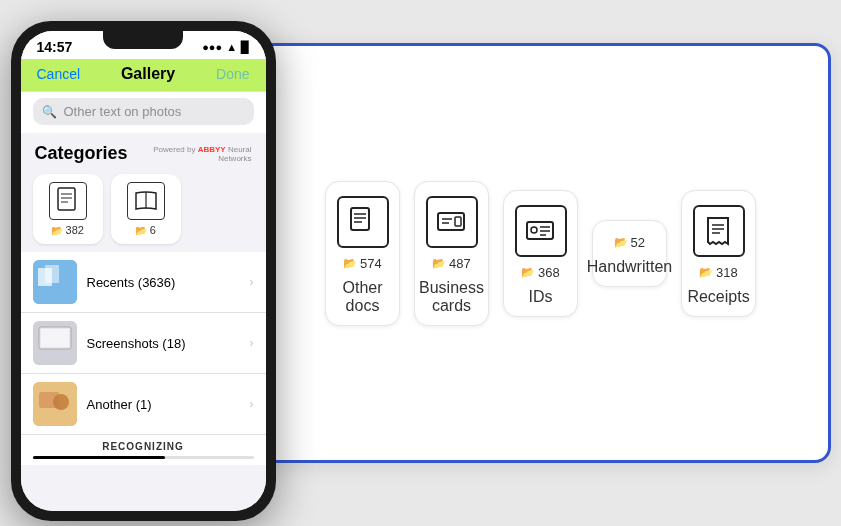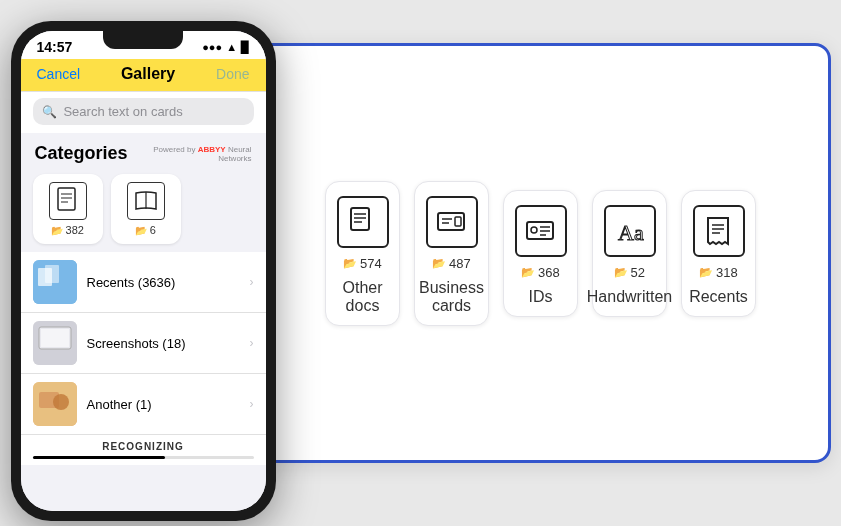--- a/index.html
+++ b/index.html
@@ -62,21 +62,21 @@
 
     .status-icons {
       display: flex;
       gap: 4px;
       align-items: center;
       font-size: 11px;
     }
 
     
     .nav-bar {
-      background: #fde047;
+      background: #bef264;
       display: flex;
       justify-content: space-between;
       align-items: center;
       padding: 6px 16px 8px;
       border-bottom: 1px solid #e0e0e0;
     }
 
     .nav-cancel {
       color: #007aff;
       font-size: 14px;
@@ -393,46 +393,41 @@
           </svg>
         </div>
         <div class="exp-count">
           <span style="font-size:11px">📂</span>
           <span>368</span>
         </div>
         <div class="exp-label">IDs</div>
       </div>
 
       <div class="exp-card">
-        <div class="exp-icon">
-          <svg width="34" height="34" viewBox="0 0 34 34" fill="none">
-            <text x="5" y="26" font-family="serif" font-size="22" fill="none" stroke="#222" stroke-width="1">Aa</text>
-          </svg>
-        </div>
         <div class="exp-count">
           <span style="font-size:11px">📂</span>
           <span>52</span>
         </div>
         <div class="exp-label">Handwritten</div>
       </div>
 
       <div class="exp-card">
         <div class="exp-icon">
           <svg width="34" height="34" viewBox="0 0 34 34" fill="none">
             <path d="M6 4 L26 4 L26 30 L23 28 L20 30 L17 28 L14 30 L11 28 L8 30 L6 28 Z" stroke="#222" stroke-width="2" fill="none"></path>
             <line x1="10" y1="11" x2="22" y2="11" stroke="#222" stroke-width="1.5"></line>
             <line x1="10" y1="15" x2="22" y2="15" stroke="#222" stroke-width="1.5"></line>
             <line x1="10" y1="19" x2="18" y2="19" stroke="#222" stroke-width="1.5"></line>
           </svg>
         </div>
         <div class="exp-count">
           <span style="font-size:11px">📂</span>
           <span>318</span>
         </div>
-        <div class="exp-label">Recents</div>
+        <div class="exp-label">Receipts</div>
       </div>
 
     </div>
   </div>
 
   <div class="phone">
     <div class="notch"></div>
     <div class="phone-screen">
 
       <div class="status-bar">
@@ -446,21 +441,21 @@
 
       <div class="nav-bar">
         <span class="nav-cancel">Cancel</span>
         <span class="nav-title">Gallery</span>
         <span class="nav-done">Done</span>
       </div>
 
       <div class="search-bar">
         <div class="search-input">
           <span class="search-icon-small">🔍</span>
-          <span class="search-placeholder">Search text on cards</span>
+          <span class="search-placeholder">Other text on photos</span>
         </div>
       </div>
 
       <div class="content">
 
         <div class="section-header">
           <span class="section-title">Categories</span>
           <div class="powered-by">
             Powered by <span>ABBYY</span> Neural Networks
           </div>

